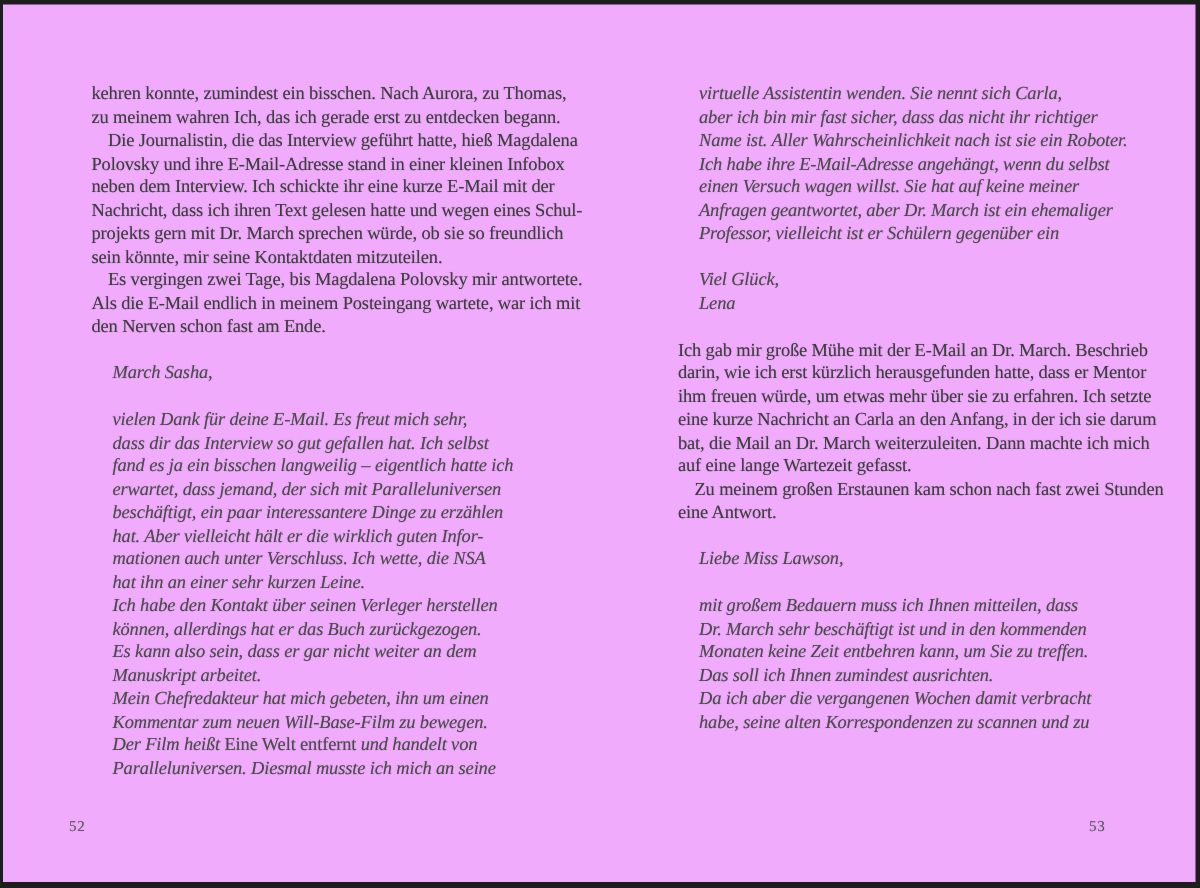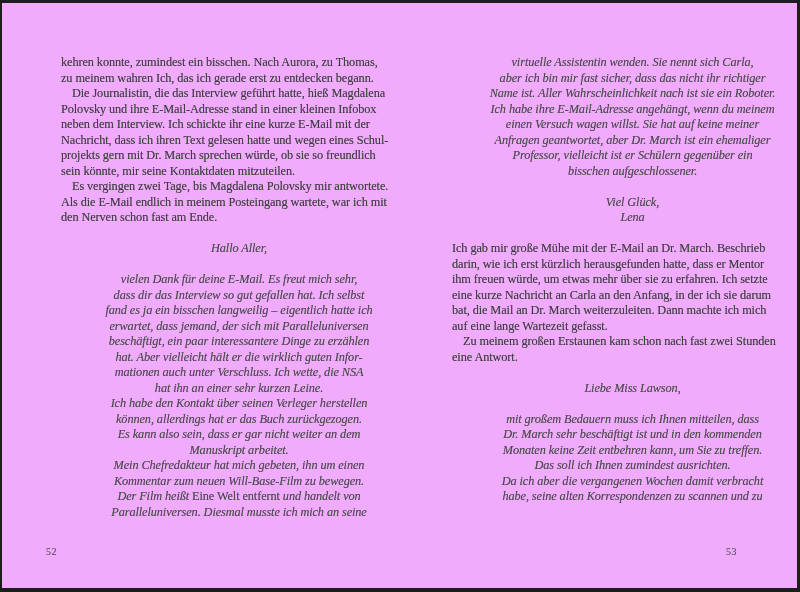--- a/index.html
+++ b/index.html
@@ -36,21 +36,20 @@
   .line {
     height: 15.5px;
     line-height: 15.5px;
     white-space: nowrap;
   }
   .line.indent { padding-left: 11px; }
   .line.letter {
     font-style: italic;
     padding-left: 14px;
     color: #4c4c4c;
-    text-align: center;
   }
   .line.letter .roman { font-style: normal; margin-top: 48px; }
   .line.blank { }
   .pagenum {
     position: absolute;
     font-size: 10px;
     letter-spacing: 0.5px;
     color: #5a5a5a;
     text-shadow: 0 0 0.5px rgba(90,90,90,0.5);
   }
@@ -68,21 +67,21 @@
       <div class="line regular indent">Die Journalistin, die das Interview geführt hatte, hieß Magdalena</div>
       <div class="line regular">Polovsky und ihre E-Mail-Adresse stand in einer kleinen Infobox</div>
       <div class="line regular">neben dem Interview. Ich schickte ihr eine kurze E-Mail mit der</div>
       <div class="line regular">Nachricht, dass ich ihren Text gelesen hatte und wegen eines Schul-</div>
       <div class="line regular">projekts gern mit Dr. March sprechen würde, ob sie so freundlich</div>
       <div class="line regular">sein könnte, mir seine Kontaktdaten mitzuteilen.</div>
       <div class="line regular indent">Es vergingen zwei Tage, bis Magdalena Polovsky mir antwortete.</div>
       <div class="line regular">Als die E-Mail endlich in meinem Posteingang wartete, war ich mit</div>
       <div class="line regular">den Nerven schon fast am Ende.</div>
       <div class="line blank">&nbsp;</div>
-      <div class="line letter">Hallo Aller,</div>
+      <div class="line letter">March Sasha,</div>
       <div class="line blank">&nbsp;</div>
       <div class="line letter">vielen Dank für deine E-Mail. Es freut mich sehr,</div>
       <div class="line letter">dass dir das Interview so gut gefallen hat. Ich selbst</div>
       <div class="line letter">fand es ja ein bisschen langweilig – eigentlich hatte ich</div>
       <div class="line letter">erwartet, dass jemand, der sich mit Paralleluniversen</div>
       <div class="line letter">beschäftigt, ein paar interessantere Dinge zu erzählen</div>
       <div class="line letter">hat. Aber vielleicht hält er die wirklich guten Infor-</div>
       <div class="line letter">mationen auch unter Verschluss. Ich wette, die NSA</div>
       <div class="line letter">hat ihn an einer sehr kurzen Leine.</div>
       <div class="line letter">Ich habe den Kontakt über seinen Verleger herstellen</div>
@@ -92,25 +91,24 @@
       <div class="line letter">Mein Chefredakteur hat mich gebeten, ihn um einen</div>
       <div class="line letter">Kommentar zum neuen Will-Base-Film zu bewegen.</div>
       <div class="line letter"><span>Der Film heißt </span><span class="roman">Eine Welt entfernt</span><span> und handelt von</span></div>
       <div class="line letter">Paralleluniversen. Diesmal musste ich mich an seine</div>
     </div>
 
   <div class="text-col col-right">
       <div class="line letter">virtuelle Assistentin wenden. Sie nennt sich Carla,</div>
       <div class="line letter">aber ich bin mir fast sicher, dass das nicht ihr richtiger</div>
       <div class="line letter">Name ist. Aller Wahrscheinlichkeit nach ist sie ein Roboter.</div>
-      <div class="line letter">Ich habe ihre E-Mail-Adresse angehängt, wenn du meinem</div>
+      <div class="line letter">Ich habe ihre E-Mail-Adresse angehängt, wenn du selbst</div>
       <div class="line letter">einen Versuch wagen willst. Sie hat auf keine meiner</div>
       <div class="line letter">Anfragen geantwortet, aber Dr. March ist ein ehemaliger</div>
       <div class="line letter">Professor, vielleicht ist er Schülern gegenüber ein</div>
-      <div class="line letter">bisschen aufgeschlossener.</div>
       <div class="line blank">&nbsp;</div>
       <div class="line letter">Viel Glück,</div>
       <div class="line letter">Lena</div>
       <div class="line blank">&nbsp;</div>
       <div class="line regular">Ich gab mir große Mühe mit der E-Mail an Dr. March. Beschrieb</div>
       <div class="line regular">darin, wie ich erst kürzlich herausgefunden hatte, dass er Mentor</div>
       <div class="line regular">ihm freuen würde, um etwas mehr über sie zu erfahren. Ich setzte</div>
       <div class="line regular">eine kurze Nachricht an Carla an den Anfang, in der ich sie darum</div>
       <div class="line regular">bat, die Mail an Dr. March weiterzuleiten. Dann machte ich mich</div>
       <div class="line regular">auf eine lange Wartezeit gefasst.</div>

